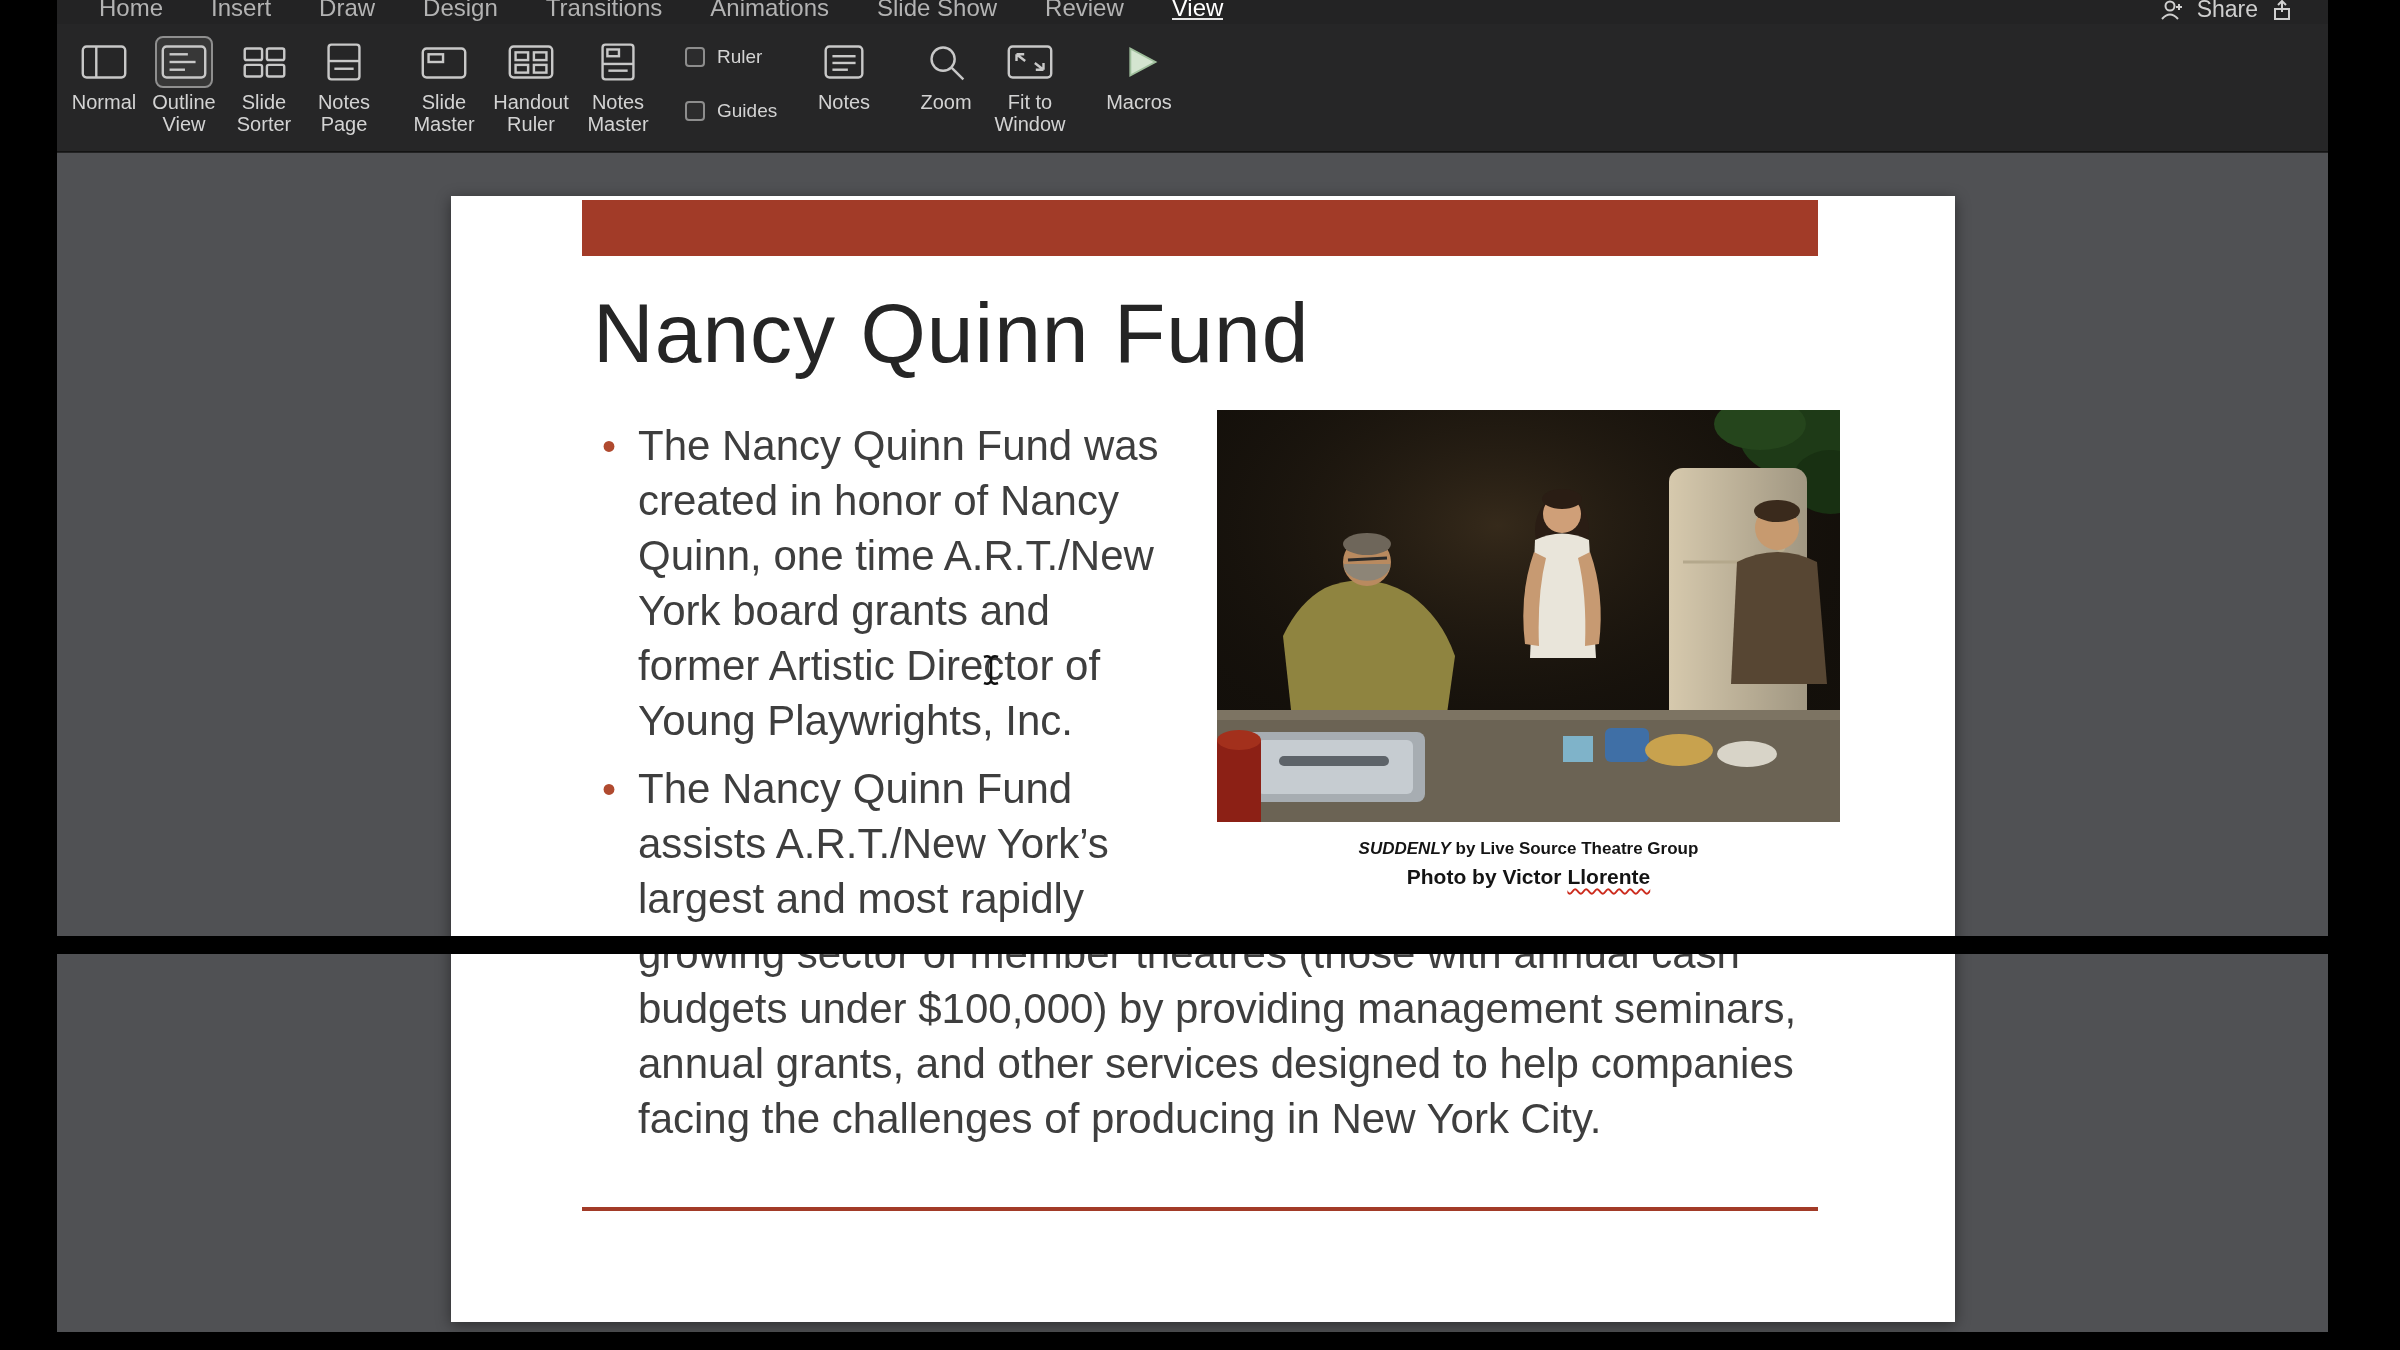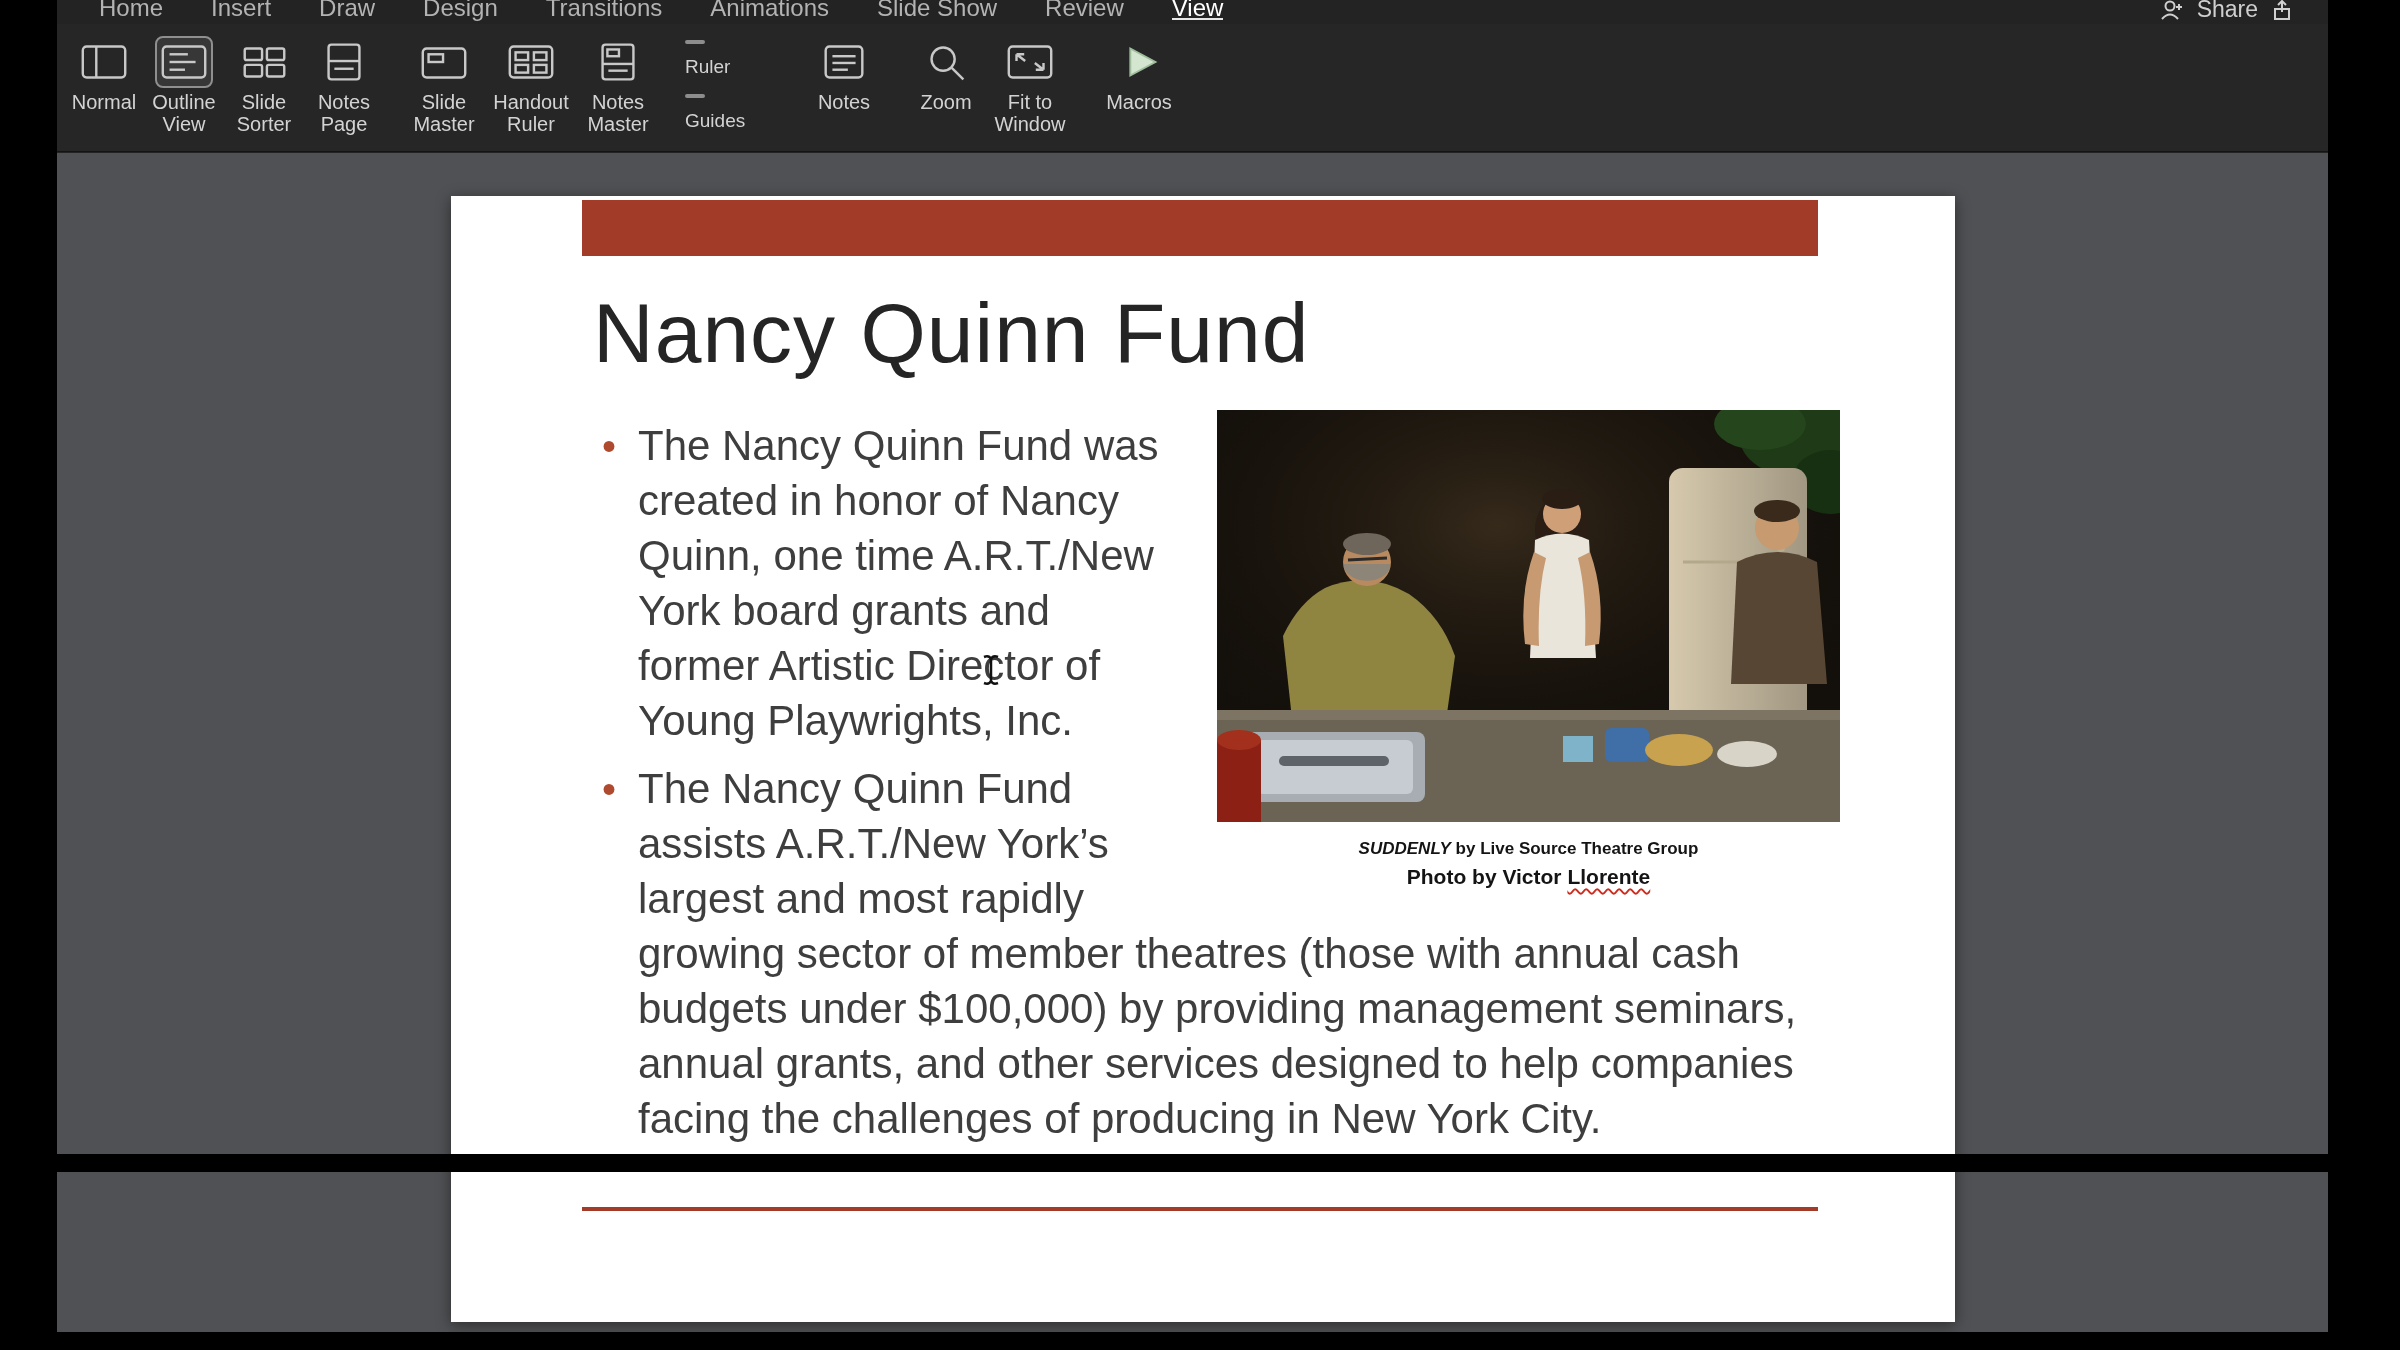--- a/index.html
+++ b/index.html
@@ -1,17 +1,17 @@
 <!DOCTYPE html>
 <html style="--accent: #a23b28;"><head>
 <meta charset="utf-8">
 <style>
   * { margin:0; padding:0; box-sizing:border-box; }
   html,body { width:2400px; height:1350px; background:#000; font-family:"Liberation Sans", sans-serif; overflow:hidden; }
-  .screen { position:relative; width:2400px; height:1172px; background:#fdba74; }
+  .screen { position:relative; width:2400px; height:954px; background:#fdba74; }
 
   .bar-left  { position:absolute; left:0; top:0; width:57px;  height:1350px; background:#000; }
   .bar-right { position:absolute; right:0; top:0; width:72px; height:1350px; background:#000; }
   .bar-bottom{ position:absolute; left:0; bottom:0; width:2400px; height:18px; background:#000; }
 
   .app { position:absolute; left:57px; top:0; width:2271px; height:1332px; background:#232324; }
 
   
   .menubar { position:relative; height:24px; overflow:hidden; background:#232324; }
   .tabs { display:flex; gap:48px; padding-left:42px; }
@@ -25,21 +25,21 @@
   .ribbon { position:relative; height:128px; background:#262627; border-bottom:1px solid #141414; }
   .rbtn { position:absolute; top:12px; text-align:center; cursor:default; }
   .rbtn .ric { width:58px; height:52px; margin:0 auto; display:flex; align-items:center; justify-content:center; border-radius:8px; border:2px solid transparent; }
   .rbtn.selected .ric { border-color:#8f8f8f; background:rgba(255,255,255,.08); }
   .rbtn .rlabel { margin-top:3px; font-size:20px; line-height:22px; color:#d3d3d3; }
   .rbtn svg { display:block; }
   .ric svg * { stroke:#c8c8c8; stroke-width:2.5; fill:none; }
   .ric svg .fillonly { fill:#d4e5d0; stroke:#9fbf9c; stroke-width:2; }
 
   .showgroup { position:absolute; left:628px; top:16px; }
-  .cbrow { display:flex; align-items:flex-start; gap:12px; height:34px; margin-bottom:20px; cursor:default;flex-direction:column; }
+  .cbrow { display:flex; align-items:center; gap:12px; height:34px; margin-bottom:20px; cursor:default; }
   .cbox { width:20px; height:20px; border:2px solid #8d8d8d; border-radius:4px; background:#2c2c2d; }
   .cblabel { font-size:19px; color:#d3d3d3; }
 
   
   .workspace { position:absolute; top:153px; left:0; width:2271px; height:1179px; background:#505154; }
   .slide { position:absolute; left:394px; top:43px; width:1504px; height:1126px; background:#ffffff; box-shadow:0 3px 14px rgba(0,0,0,.45); }
 
   .red-bar  { position:absolute; left:131px; top:4px;   width:1236px; height:56px; background:var(--accent,#a23b28); }
   .red-line { position:absolute; left:131px; top:1011px; width:1236px; height:4px;  background:var(--accent,#a23b28); }
 

